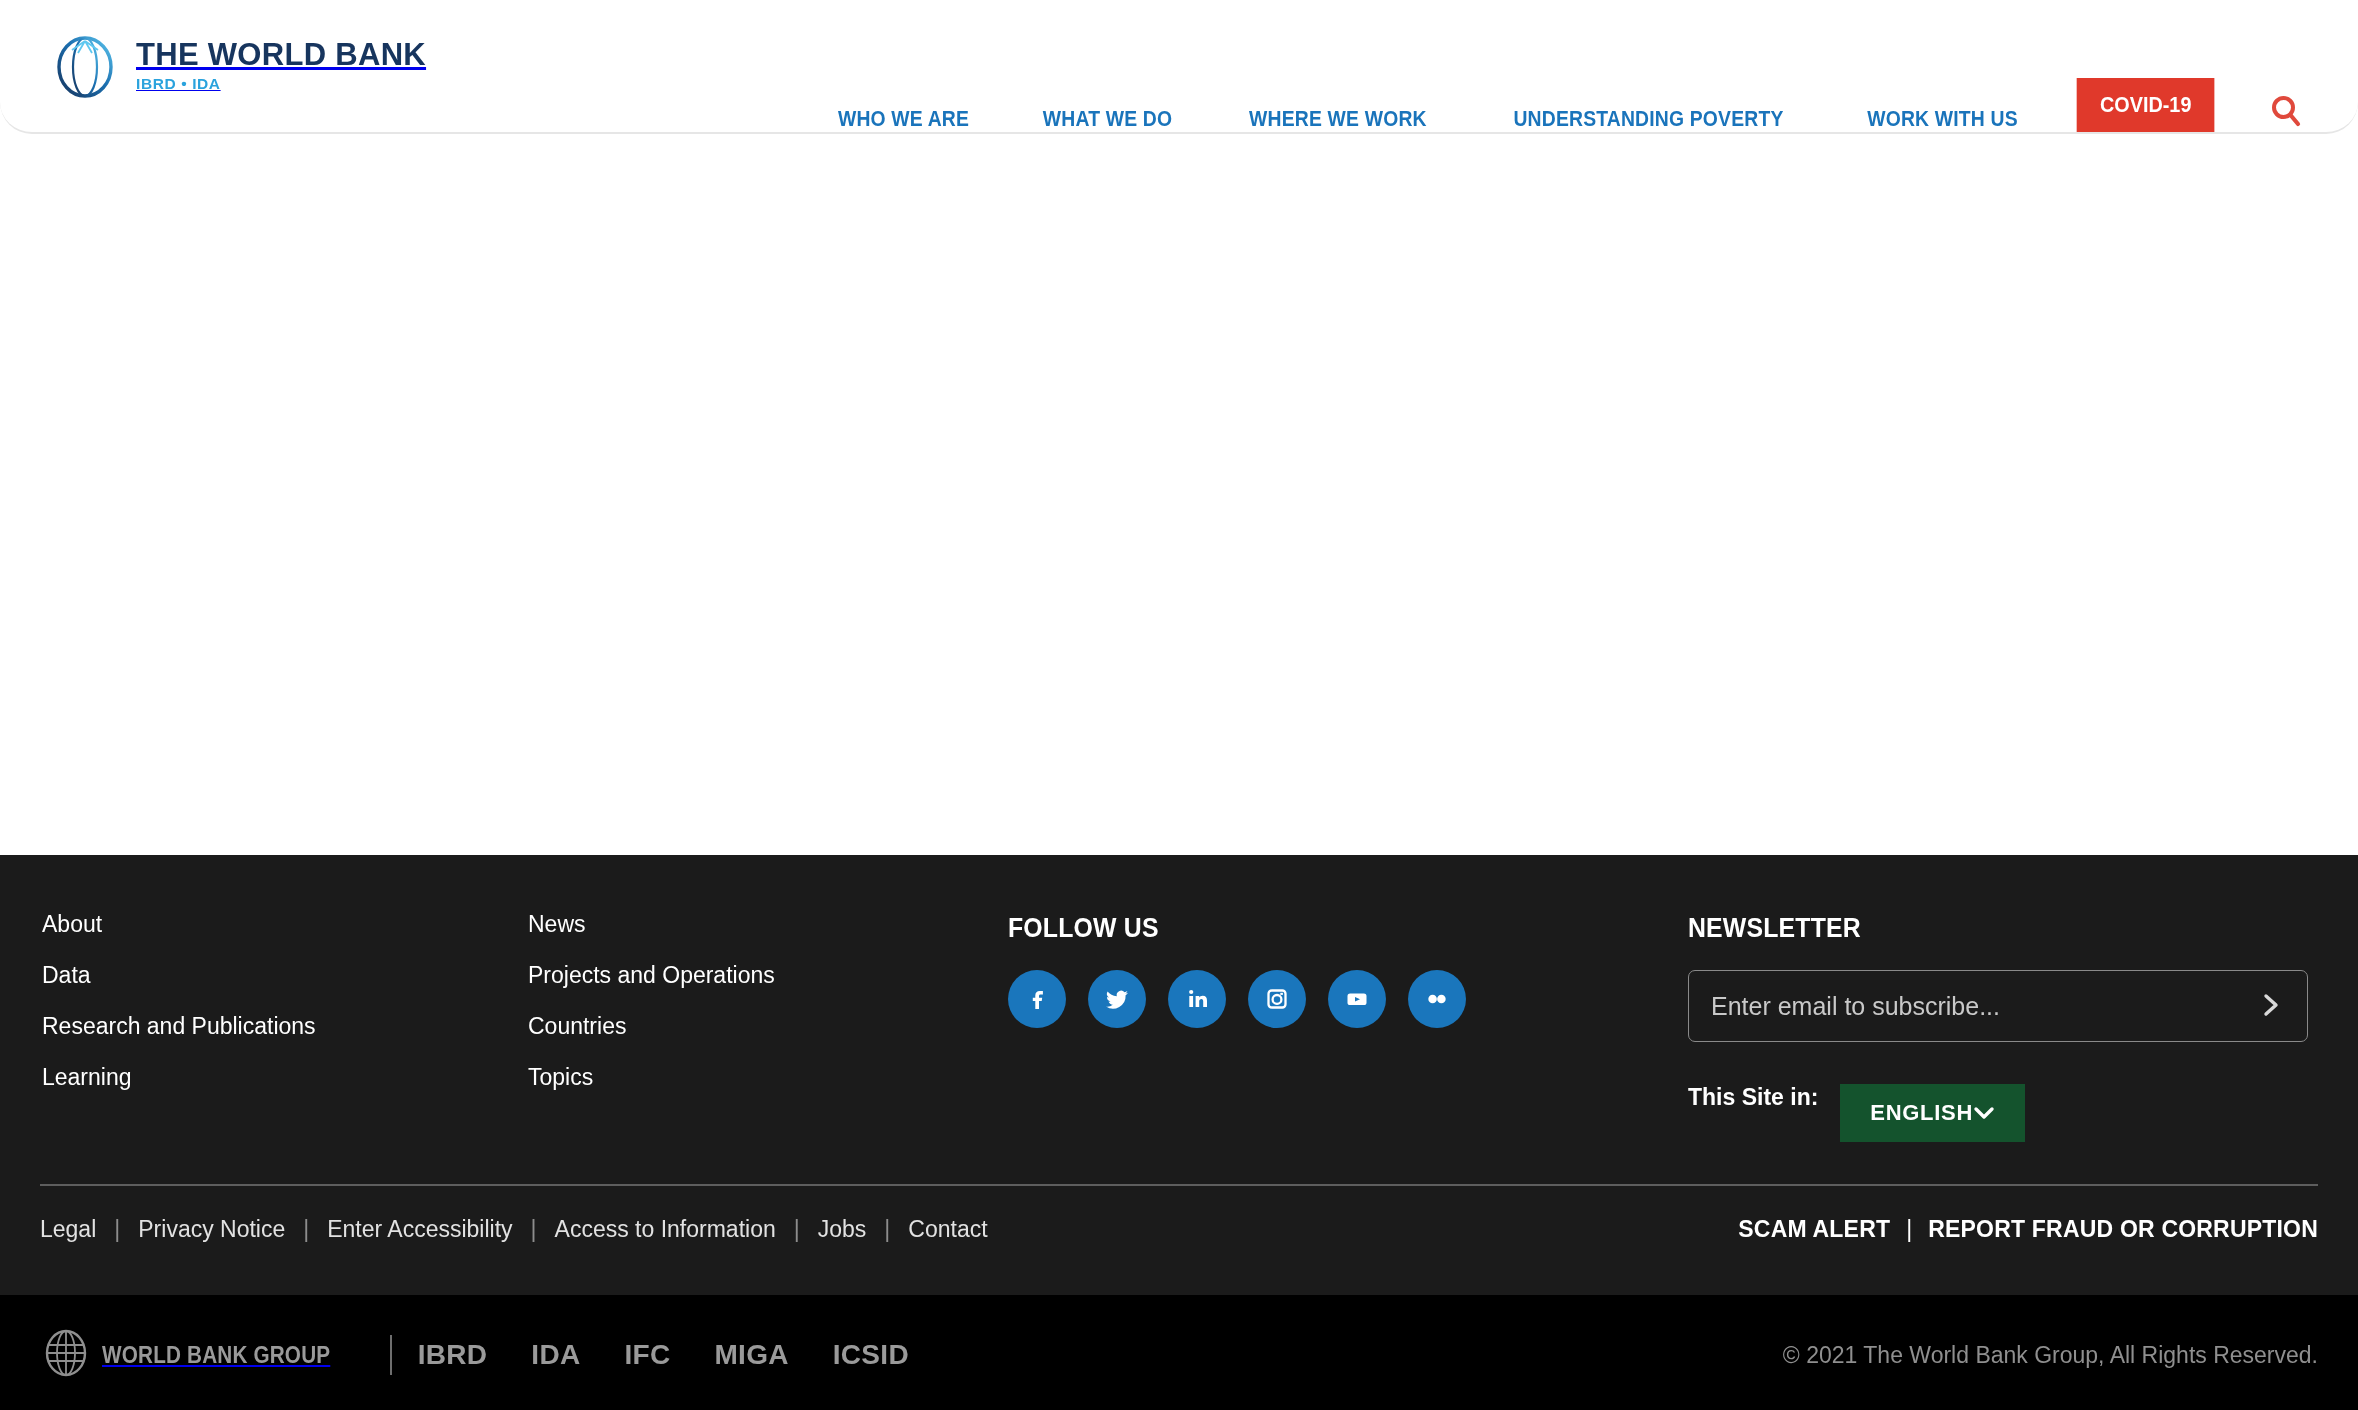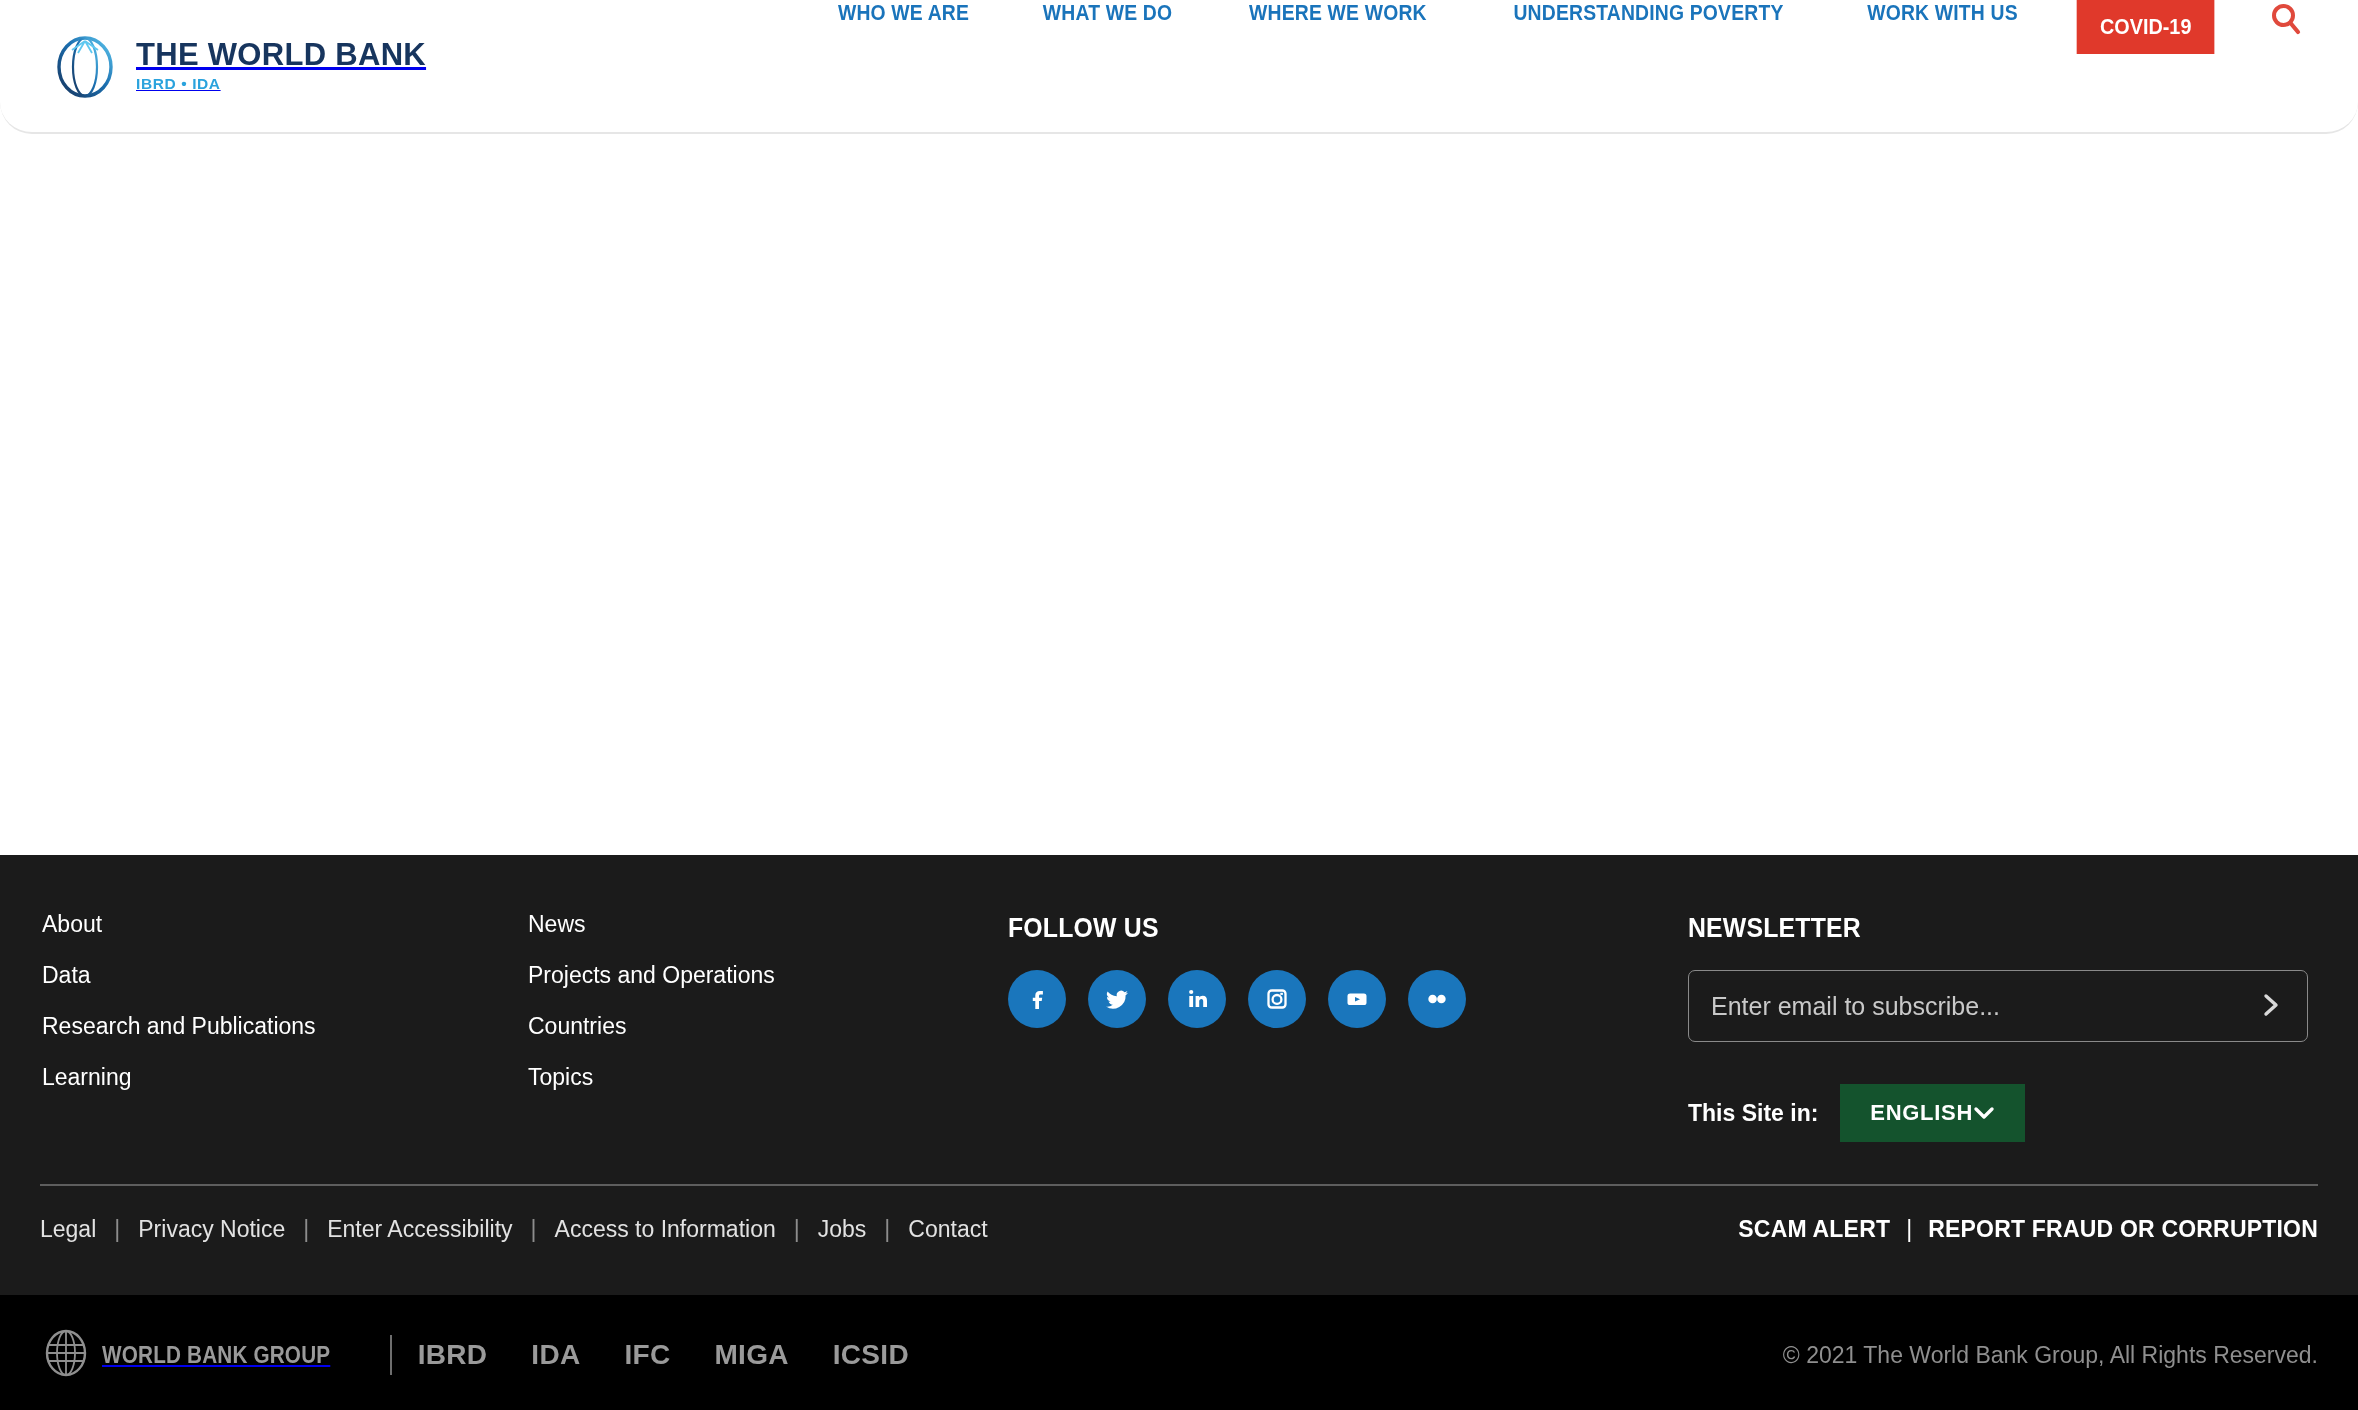--- a/index.html
+++ b/index.html
@@ -31,21 +31,21 @@
   .logo-title {
     font-size:31px; font-weight:bold; color:#17355e;
     letter-spacing:0.3px; line-height:1.05; white-space:nowrap;
   }
   .logo-sub {
     font-size:15.5px; font-weight:bold; color:#2aa3dd;
     letter-spacing:0.6px; margin-top:3px;
   }
 
   .nav {
-    display:flex; align-items:flex-start;
+    display:flex; align-items:flex-end;
     margin-left:auto;
     height:100%;
   }
   .nav-link {
     color:#1a74bb;
     font-size:22px;
     font-weight:bold;
     letter-spacing:0.2px;
     text-decoration:none;
     white-space:nowrap;
@@ -136,21 +136,21 @@
     font-family:"Liberation Sans", sans-serif;
     padding:0 22px;
   }
   .news-input::placeholder { color:#c9c9c9; }
   .news-submit {
     background:none; border:none; cursor:pointer;
     padding:0 24px 0 10px;
     display:flex; align-items:center;
   }
   .lang-row {
-    display:flex; align-items:center;
+    display:flex; 
     margin-top:42px;
   }
   .lang-label {
     color:#ffffff; font-size:23px; font-weight:bold;
     margin-right:22px;
   }
   .lang-btn {
     background:#14532d; color:#ffffff;
     font-size:22px; font-weight:bold;
     letter-spacing:0.7px;

